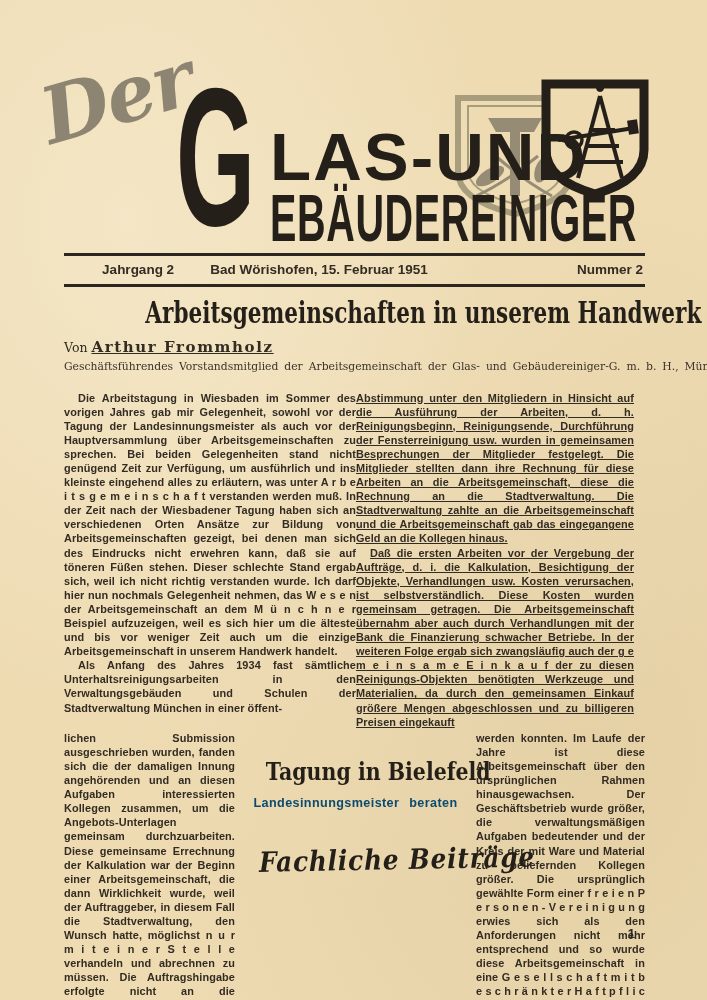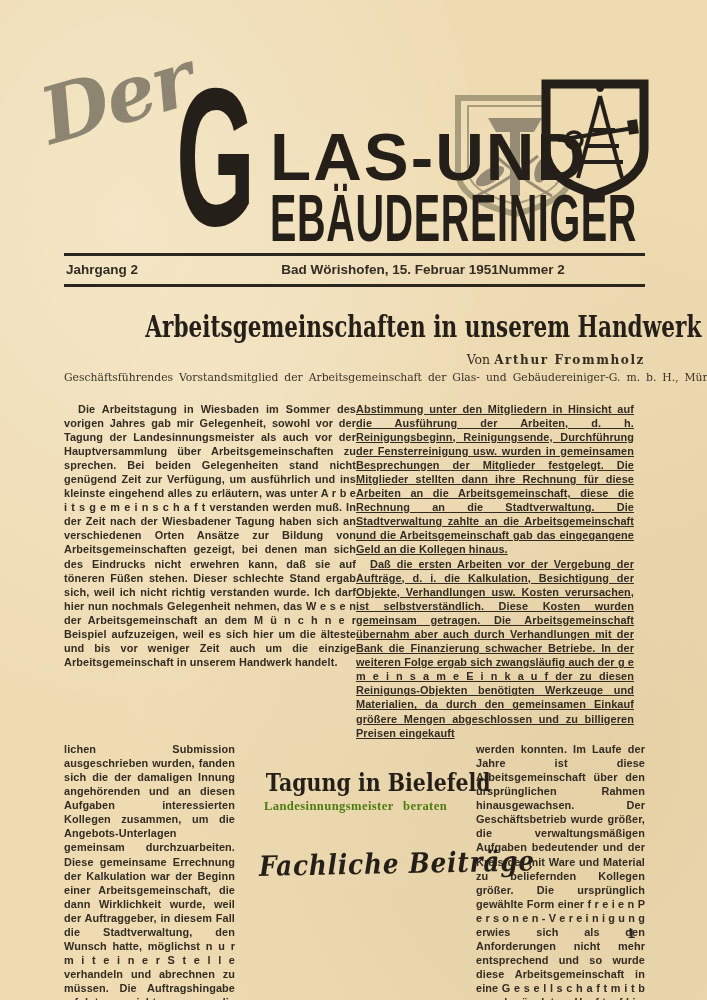--- a/index.html
+++ b/index.html
@@ -43,33 +43,33 @@
   
   .subtitle{
     margin-top:14px;font-weight:bold;font-size:11.6px;color:#3a332a;
     letter-spacing:.55px;word-spacing:3.5px;white-space:nowrap;
   }
   .issue-bar{
     margin-top:11px;border-top:3px solid #2b2620;border-bottom:3px solid #2b2620;
     padding:6px 2px 7px 2px;display:flex;align-items:baseline;
     font-weight:bold;font-size:13.5px;color:#332c23;
   }
-  .issue-bar .vol{flex:1;text-align:left;}
-  .issue-bar .date{flex:2;text-align:right;}
-  .issue-bar .num{flex:1;text-align:left;}
+  .issue-bar .vol{flex:1;text-align:center;}
+  .issue-bar .date{flex:2;text-align:left;}
+  .issue-bar .num{flex:1;text-align:right;}
 
   
-  .art-header{margin-top:24px;text-align:right;}
+  .art-header{margin-top:10px;text-align:left;}
   .headline{
     font-family:"DejaVu Serif", serif;font-weight:bold;font-size:30px;
     color:#241f18;white-space:nowrap;line-height:1.05;
     transform:scaleX(.72);transform-origin:center;
   }
   .byline{margin-top:9px;font-family:"DejaVu Serif", serif;font-size:12.5px;color:#332c23;}
-  .byline .author{font-weight:bold;font-size:12px;letter-spacing:1.6px;}
+  .byline .author{font-weight:bold;font-size:15px;letter-spacing:1.6px;text-decoration:underline;}
   .role{margin-top:4px;font-family:"DejaVu Serif", serif;font-size:10.8px;color:#3a332a;word-spacing:2.5px;white-space:nowrap;}
 
   
   .bodytext{
     font-weight:bold;font-size:10.9px;line-height:14.1px;color:#332c23;
     text-align:justify;letter-spacing:.1px;
     hyphens:auto;-webkit-hyphens:auto;
   }
   .bodytext p{margin:0;}
   .bodytext p.ind{text-indent:14px;}
@@ -80,21 +80,21 @@
   .row2 .colL{width:171px;}
   .row2 .colM{width:219px;}
   .row2 .colR{width:169px;}
 
   
   .box-tagung{margin-top:26px;text-align:center;}
   .box-title{
     font-family:"DejaVu Serif", serif;font-weight:bold;font-size:25px;color:#241f18;
     white-space:nowrap;transform:scaleX(.82);transform-origin:center;
   }
-  .box-sub{margin-top:2px;font-weight:bold;font-size:12.6px;letter-spacing:.4px;word-spacing:6px;color:#4d7c0f;font-family:Liberation Serif, serif;}
+  .box-sub{margin-top:10px;font-weight:bold;font-size:12.6px;letter-spacing:.4px;word-spacing:6px;color:#0c4a6e;}
   .box-body{margin-top:12px;text-align:justify;}
   .box-fach{margin-top:34px;text-align:center;}
   .fach-title{
     font-family:"DejaVu Serif", serif;font-weight:bold;font-style:italic;
     font-size:28px;color:#241f18;white-space:nowrap;letter-spacing:1px;
     transform:scaleX(.88) rotate(-1deg);transform-origin:center;
   }
 
   .page-num{position:absolute;right:10px;top:926px;font-weight:bold;font-size:13px;color:#2b2620;}
 </style>
@@ -150,20 +150,21 @@
     <div class="byline">
       <span>Von</span>
       <span class="author">Arthur Frommholz</span>
     </div>
     <div class="role">Geschäftsführendes Vorstandsmitglied der Arbeitsgemeinschaft der Glas- und Gebäudereiniger-G. m. b. H., München.</div>
   </div>
 
   <div class="row1">
     <div class="colL bodytext">
       <p class="ind">Die Arbeitstagung in Wiesbaden im Sommer des vorigen Jahres gab mir Gelegenheit, sowohl vor der Tagung der Landesinnungsmeister als auch vor der Hauptversammlung über Arbeitsgemeinschaften zu sprechen. Bei beiden Gelegenheiten stand nicht genügend Zeit zur Verfügung, um ausführlich und ins kleinste eingehend alles zu erläutern, was unter A r b e i t s g e m e i n s c h a f t verstanden werden muß. In der Zeit nach der Wiesbadener Tagung haben sich an verschiedenen Orten Ansätze zur Bildung von Arbeitsgemeinschaften gezeigt, bei denen man sich des Eindrucks nicht erwehren kann, daß sie auf töneren Füßen stehen. Dieser schlechte Stand ergab sich, weil ich nicht richtig verstanden wurde. Ich darf hier nun nochmals Gelegenheit nehmen, das W e s e n der Arbeitsgemeinschaft an dem M ü n c h n e r Beispiel aufzuzeigen, weil es sich hier um die älteste und bis vor weniger Zeit auch um die einzige Arbeitsgemeinschaft in unserem Handwerk handelt.</p>
+      <p class="ind">Als Anfang des Jahres 1934 fast sämtliche Unterhaltsreinigungsarbeiten in den Verwaltungsgebäuden und Schulen der Stadtverwaltung München in einer öffent-</p>
     </div>
     <div class="colR bodytext">
       <p>Abstimmung unter den Mitgliedern in Hinsicht auf die Ausführung der Arbeiten, d. h. Reinigungsbeginn, Reinigungsende, Durchführung der Fensterreinigung usw. wurden in gemeinsamen Besprechungen der Mitglieder festgelegt. Die Mitglieder stellten dann ihre Rechnung für diese Arbeiten an die Arbeitsgemeinschaft, diese die Rechnung an die Stadtverwaltung. Die Stadtverwaltung zahlte an die Arbeitsgemeinschaft und die Arbeitsgemeinschaft gab das eingegangene Geld an die Kollegen hinaus.</p>
       <p class="ind">Daß die ersten Arbeiten vor der Vergebung der Aufträge, d. i. die Kalkulation, Besichtigung der Objekte, Verhandlungen usw. Kosten verursachen, ist selbstverständlich. Diese Kosten wurden gemeinsam getragen. Die Arbeitsgemeinschaft übernahm aber auch durch Verhandlungen mit der Bank die Finanzierung schwacher Betriebe. In der weiteren Folge ergab sich zwangsläufig auch der g e m e i n s a m e E i n k a u f der zu diesen Reinigungs-Objekten benötigten Werkzeuge und Materialien, da durch den gemeinsamen Einkauf größere Mengen abgeschlossen und zu billigeren Preisen eingekauft</p>
     </div>
   </div>
 
   <div class="row2">
     <div class="colL bodytext">
       <p>lichen Submission ausgeschrieben wurden, fanden sich die der damaligen Innung angehörenden und an diesen Aufgaben interessierten Kollegen zusammen, um die Angebots-Unterlagen gemeinsam durchzuarbeiten. Diese gemeinsame Errechnung der Kalkulation war der Beginn einer Arbeitsgemeinschaft, die dann Wirklichkeit wurde, weil der Auftraggeber, in diesem Fall die Stadtverwaltung, den Wunsch hatte, möglichst n u r m i t e i n e r S t e l l e verhandeln und abrechnen zu müssen. Die Auftragshingabe erfolgte nicht an die Arbeitsgemeinschaft, sondern an die einzelnen Kollegenbetriebe. Die Arbeitsgemeinschaft übernahm nur die</p>

